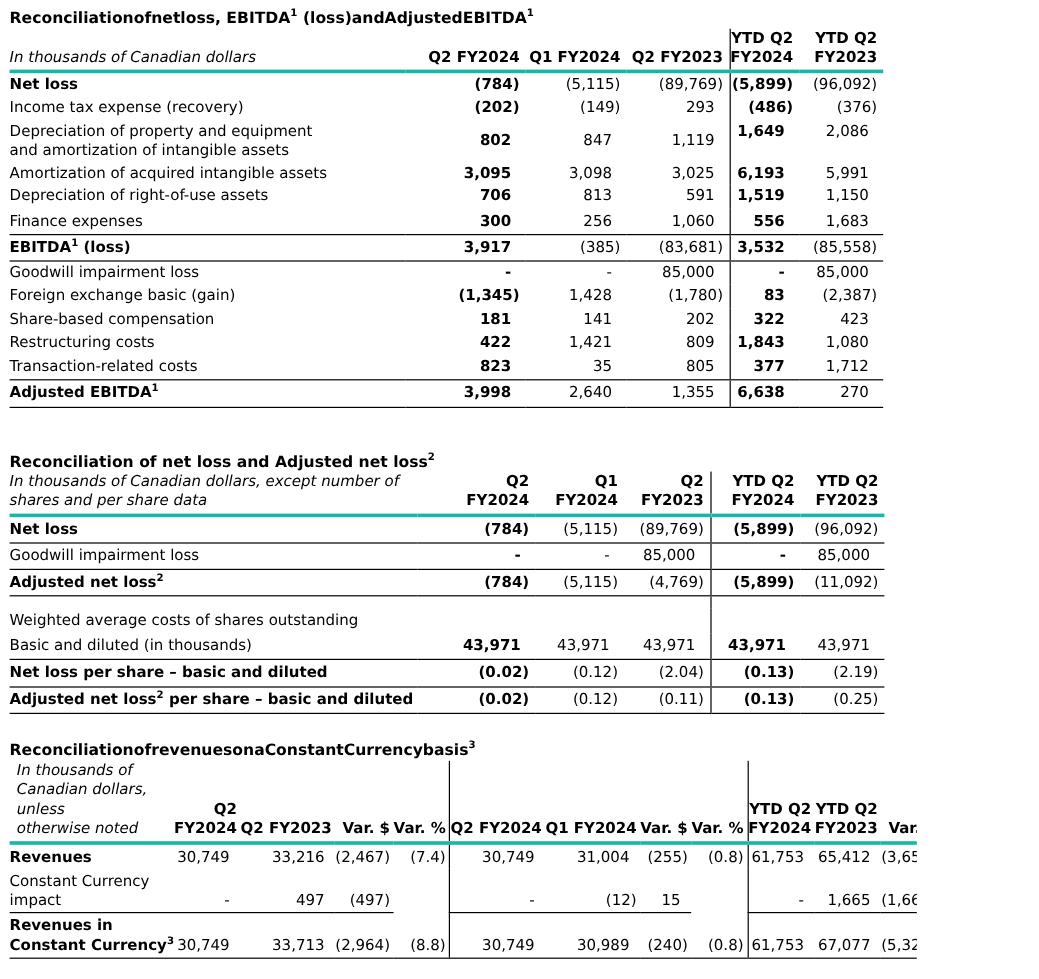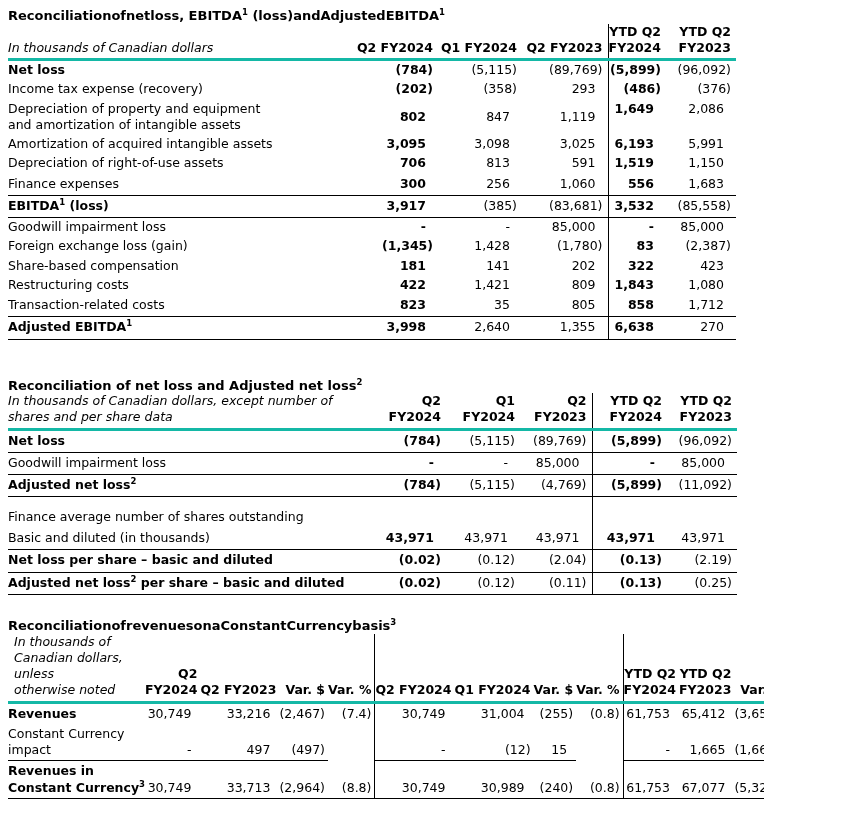--- a/index.html
+++ b/index.html
@@ -96,21 +96,21 @@
             <td class="lbl b">Net loss</td>
             <td class="num b paren">(784)</td>
             <td class="num paren">(5,115)</td>
             <td class="num paren">(89,769)</td>
             <td class="num dv b paren">(5,899)</td>
             <td class="num paren">(96,092)</td>
           </tr>
           <tr>
             <td class="lbl">Income tax expense (recovery)</td>
             <td class="num b paren">(202)</td>
-            <td class="num paren">(358)</td>
+            <td class="num paren">(149)</td>
             <td class="num">293</td>
             <td class="num dv b paren">(486)</td>
             <td class="num paren">(376)</td>
           </tr>
           <tr class="ytd-top">
             <td class="lbl">Depreciation of property and equipment<br>and amortization of intangible assets</td>
             <td class="num b">802</td>
             <td class="num">847</td>
             <td class="num">1,119</td>
             <td class="num dv b">1,649</td>
@@ -150,21 +150,21 @@
           </tr>
           <tr>
             <td class="lbl">Goodwill impairment loss</td>
             <td class="num b">-</td>
             <td class="num">-</td>
             <td class="num">85,000</td>
             <td class="num dv b">-</td>
             <td class="num">85,000</td>
           </tr>
           <tr>
-            <td class="lbl">Foreign exchange loss (gain)</td>
+            <td class="lbl">Foreign exchange basic (gain)</td>
             <td class="num b paren">(1,345)</td>
             <td class="num">1,428</td>
             <td class="num paren">(1,780)</td>
             <td class="num dv b">83</td>
             <td class="num paren">(2,387)</td>
           </tr>
           <tr>
             <td class="lbl">Share-based compensation</td>
             <td class="num b">181</td>
             <td class="num">141</td>
@@ -178,21 +178,21 @@
             <td class="num">1,421</td>
             <td class="num">809</td>
             <td class="num dv b">1,843</td>
             <td class="num">1,080</td>
           </tr>
           <tr class="rule">
             <td class="lbl">Transaction-related costs</td>
             <td class="num b">823</td>
             <td class="num">35</td>
             <td class="num">805</td>
-            <td class="num dv b">858</td>
+            <td class="num dv b">377</td>
             <td class="num">1,712</td>
           </tr>
           <tr class="rule">
             <td class="lbl b">Adjusted EBITDA<sup>1</sup></td>
             <td class="num b">3,998</td>
             <td class="num">2,640</td>
             <td class="num">1,355</td>
             <td class="num dv b">6,638</td>
             <td class="num">270</td>
           </tr>
@@ -248,21 +248,21 @@
           </tr>
           <tr class="spacer">
             <td class="lbl"></td>
             <td class="num b"></td>
             <td class="num"></td>
             <td class="num"></td>
             <td class="num dv b"></td>
             <td class="num"></td>
           </tr>
           <tr>
-            <td class="lbl">Finance average number of shares outstanding</td>
+            <td class="lbl">Weighted average costs of shares outstanding</td>
             <td class="num b"></td>
             <td class="num"></td>
             <td class="num"></td>
             <td class="num dv b"></td>
             <td class="num"></td>
           </tr>
           <tr class="rule">
             <td class="lbl">Basic and diluted (in thousands)</td>
             <td class="num b">43,971</td>
             <td class="num">43,971</td>

